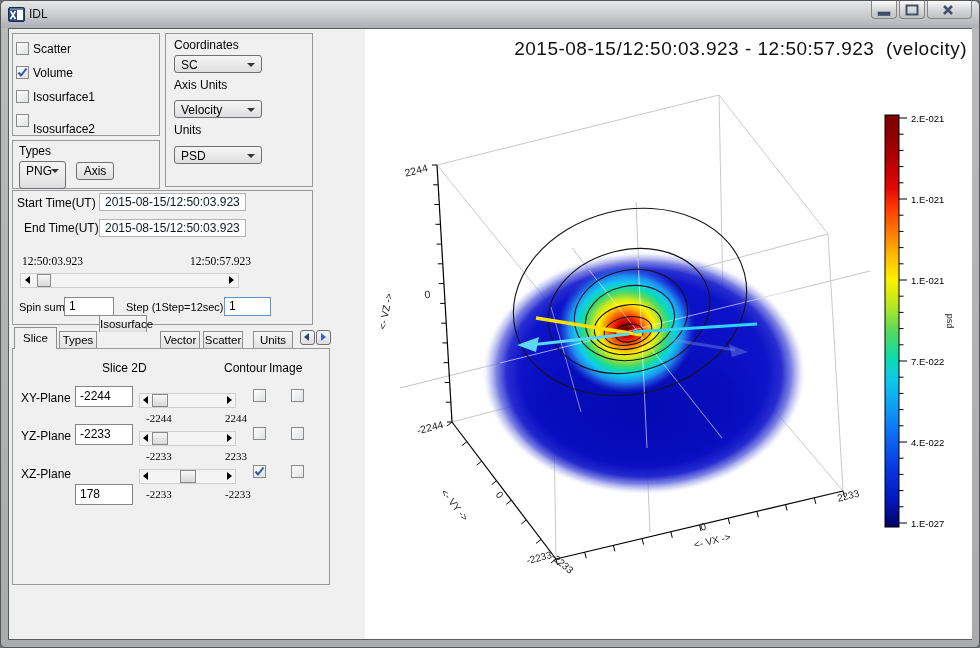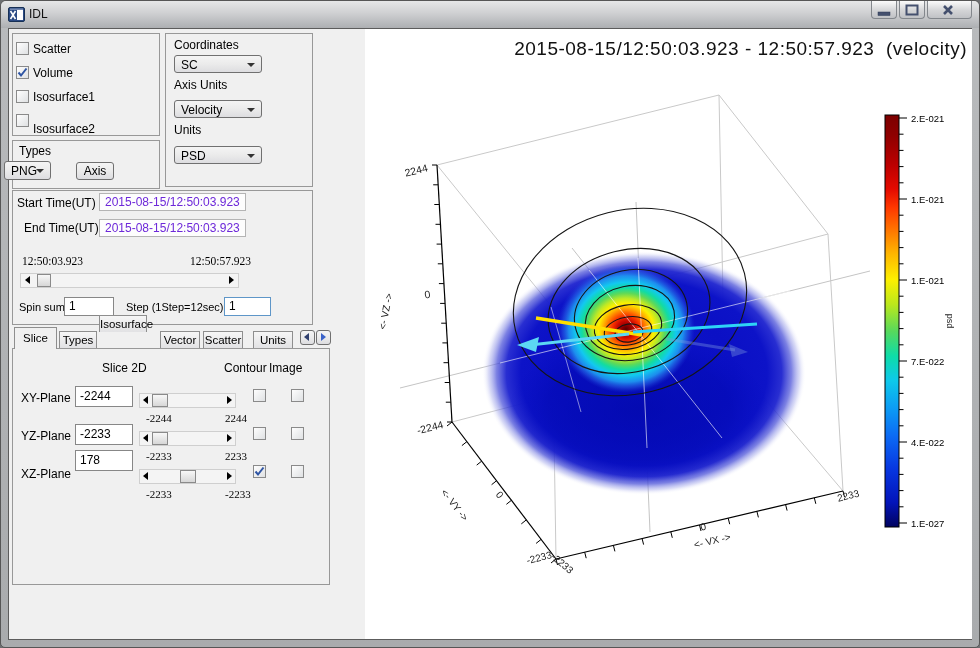--- a/index.html
+++ b/index.html
@@ -9,21 +9,21 @@
 .client{position:absolute;left:8px;top:28px;width:964px;height:612px;background:#f0f0f0;border:1px solid #5c5c5c;border-bottom:1px solid #5c5c5c;}
 .plot{position:absolute;left:365px;top:29px;width:607px;height:610px;background:#fff;}
 .grp{position:absolute;border:1px solid #989898;background:#f0f0f0;}
 .lbl{position:absolute;font-size:12px;color:#000;white-space:nowrap;}
 .cb{position:absolute;width:13px;height:13px;border:1px solid #8a8a8a;background:linear-gradient(135deg,#fefefe,#dfe1e3);}
 .dd{position:absolute;border:1px solid #707070;border-radius:3px;background:linear-gradient(#f4f4f4,#ebebeb 50%,#dddde0);font-size:12px;color:#000;}
 .dd span{position:absolute;left:6px;top:2px;}
 .dd i{position:absolute;right:6px;top:7px;width:0;height:0;border-left:4px solid transparent;border-right:4px solid transparent;border-top:4px solid #333;}
 .btn{position:absolute;border:1px solid #707070;border-radius:3px;background:linear-gradient(#f4f4f4,#ebebeb 50%,#dddde0);font-size:12px;color:#000;text-align:center;}
 .inp{position:absolute;border:1px solid #878787;background:#fff;font-size:12px;color:#000;padding-left:4px;}
-.fld{position:absolute;border:1px solid #b4b4b4;background:#fdfdfd;font-size:12px;color:#6d28d9;padding-left:5px;}
+.fld{position:absolute;border:1px solid #b4b4b4;background:#fdfdfd;font-size:12px;color:#0f172a;padding-left:5px;}
 .sld{position:absolute;background:#f4f4f4;border:1px solid #cfcfcf;}
 .th{position:absolute;background:linear-gradient(#f8f8f8,#d7d7d7);border:1px solid #8a8a8a;}
 .arl{position:absolute;width:0;height:0;border-top:4px solid transparent;border-bottom:4px solid transparent;border-right:5px solid #000;}
 .arr{position:absolute;width:0;height:0;border-top:4px solid transparent;border-bottom:4px solid transparent;border-left:5px solid #000;}
 .tab{position:absolute;border:1px solid #8e8e8e;border-bottom:none;background:linear-gradient(#f6f6f6,#e2e2e4);font-size:11.5px;text-align:center;}
 .stxt{position:absolute;font-family:"Liberation Serif",serif;font-size:11.5px;color:#000;white-space:nowrap;}
 .wb{position:absolute;top:1px;height:18px;border:1px solid #83878c;border-top:none;border-radius:0 0 4px 4px;background:linear-gradient(#fbfbfb,#d4d5d7 55%,#c0c2c5);}
 </style></head><body>
 <div class="win"></div>
 <div class="tbar"></div>
@@ -53,21 +53,21 @@
 <svg style="position:absolute;left:16px;top:66px;" width="13" height="13">
     <path d="M2.5 6.5 L5 9.5 L10.5 2.5" fill="none" stroke="#2f55a4" stroke-width="2"></path>
   </svg>
 <div class="cb" style="left:16px;top:90px;"></div>
 <div class="lbl" style="left:33px;top:90px;">Isosurface1</div>
 <div class="cb" style="left:16px;top:114px;"></div>
 <div class="lbl" style="left:33px;top:122px;">Isosurface2</div>
 
 <div class="grp" style="left:12px;top:140px;width:148px;height:49px;"></div>
 <div class="lbl" style="left:19px;top:144px;">Types</div>
-<div class="dd" style="left:4px;top:161px;width:47px;height:19px;">
+<div class="dd" style="left:19px;top:161px;width:47px;height:28px;">
     <span>PNG</span>
     <i></i>
   </div>
 <div class="btn" style="left:76px;top:162px;width:38px;height:18px;line-height:16px;">Axis</div>
 
 <div class="grp" style="left:165px;top:33px;width:148px;height:154px;"></div>
 <div class="lbl" style="left:174px;top:38px;">Coordinates</div>
 <div class="dd" style="left:174px;top:55px;width:88px;height:18px;">
     <span>SC</span>
     <i></i>
@@ -128,21 +128,21 @@
 <div class="inp" style="left:75px;top:424px;width:58px;height:21px;line-height:19px;">-2233</div>
 <div class="sld" style="left:139px;top:431px;width:97px;height:15px;"></div>
 <div class="arl" style="left:143px;top:434px;"></div>
 <div class="arr" style="left:227px;top:434px;"></div>
 <div class="th" style="left:152px;top:432px;width:16px;height:13px;"></div>
 <div class="stxt" style="left:146px;top:450px;font-size:11px;">-2233</div>
 <div class="stxt" style="left:225px;top:450px;font-size:11px;">2233</div>
 <div class="cb" style="left:253px;top:427px;"></div>
 <div class="cb" style="left:291px;top:427px;"></div>
 <div class="lbl" style="left:21px;top:467px;">XZ-Plane</div>
-<div class="inp" style="left:75px;top:450px;width:58px;height:21px;line-height:19px;">178</div>
+<div class="inp" style="left:75px;top:484px;width:58px;height:21px;line-height:19px;">178</div>
 <div class="sld" style="left:139px;top:469px;width:97px;height:15px;"></div>
 <div class="arl" style="left:143px;top:472px;"></div>
 <div class="arr" style="left:227px;top:472px;"></div>
 <div class="th" style="left:180px;top:470px;width:16px;height:13px;"></div>
 <div class="stxt" style="left:146px;top:488px;font-size:11px;">-2233</div>
 <div class="stxt" style="left:225px;top:488px;font-size:11px;">-2233</div>
 <div class="cb" style="left:253px;top:465px;"></div>
 <div class="cb" style="left:291px;top:465px;"></div>
 <svg style="position:absolute;left:253px;top:465px;" width="13" height="13">
     <path d="M2.5 6.5 L5 9.5 L10.5 2.5" fill="none" stroke="#2f55a4" stroke-width="2"></path>

